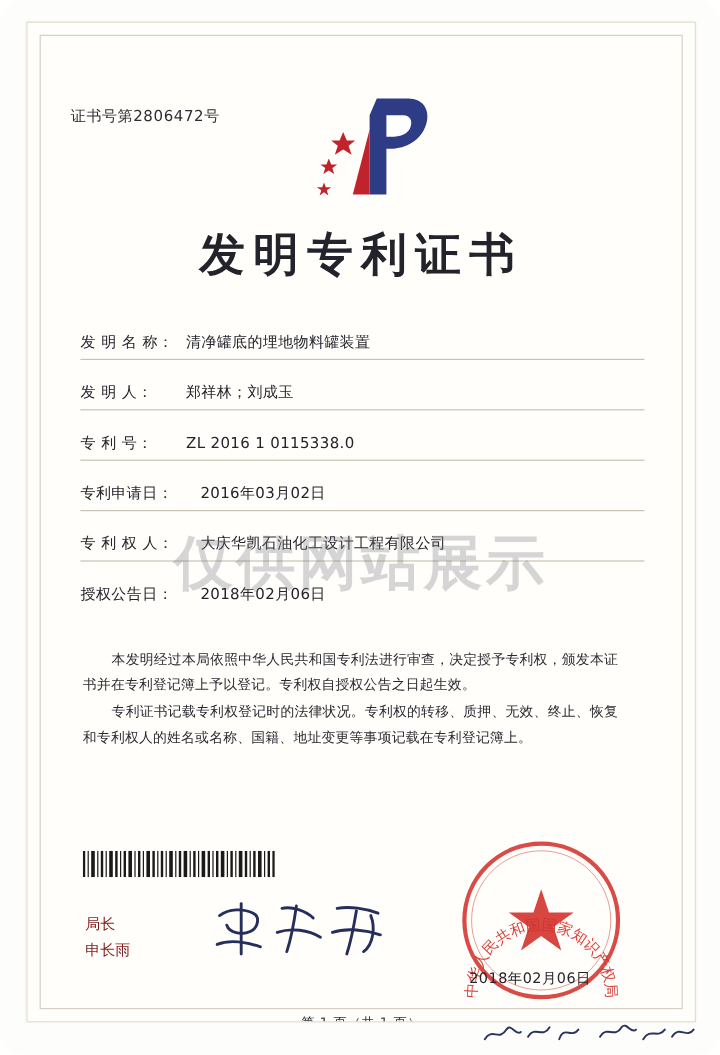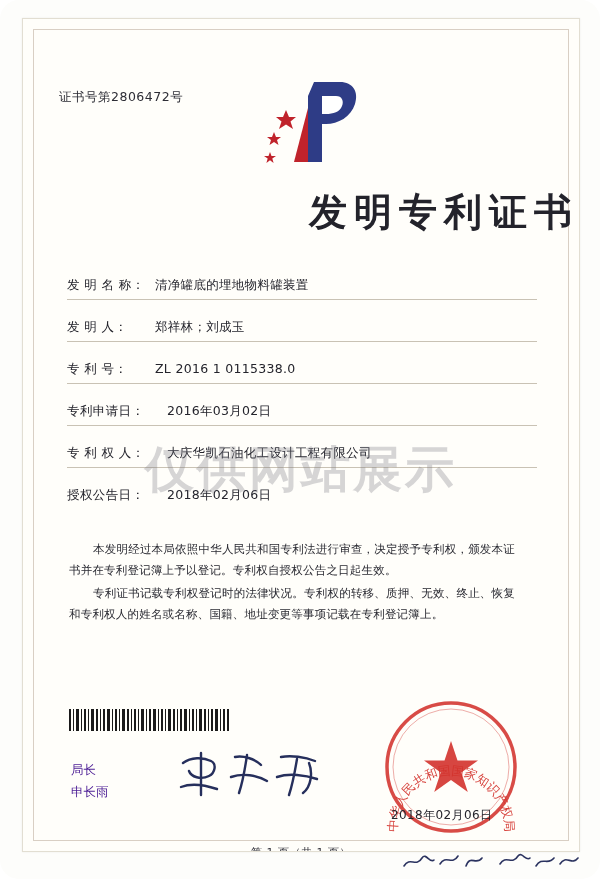--- a/index.html
+++ b/index.html
@@ -67,21 +67,21 @@
     width: 82px;
     height: 82px;
   }
   .seal-top svg { display: block; }
 
   .title {
     position: absolute;
     left: 0;
     right: 0;
     top: 168px;
-    text-align: right;
+    text-align: center;
     font-family: "DejaVu Serif", "Liberation Serif", serif;
     font-size: 38px;
     font-weight: bold;
     letter-spacing: 7px;
     color: #23232b;
   }
 
   
   .fields {
     position: absolute;
@@ -160,21 +160,21 @@
   }
   .barcode svg { display: block; }
 
   
   .sig-label {
     position: absolute;
     left: 48px;
     top: 740px;
     font-size: 12.5px;
     line-height: 22px;
-    color: #4c1d95;
+    color: #7f1d1d;
   }
   .sig-handwriting {
     position: absolute;
     left: 150px;
     top: 724px;
     width: 160px;
     height: 62px;
     color: #2a2f55;
   }
   .sig-handwriting svg { display: block; }

